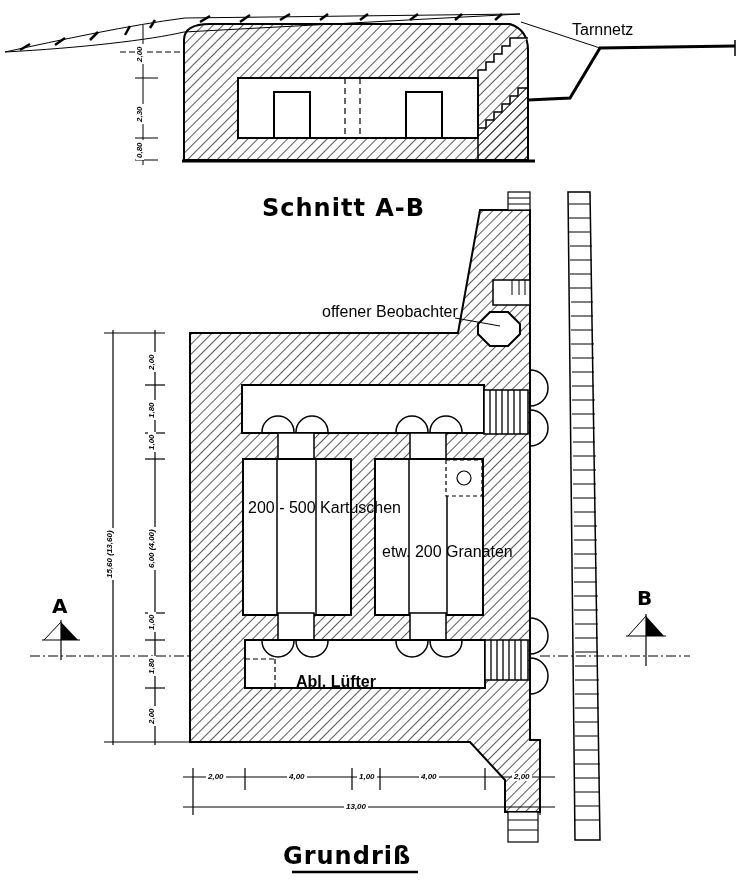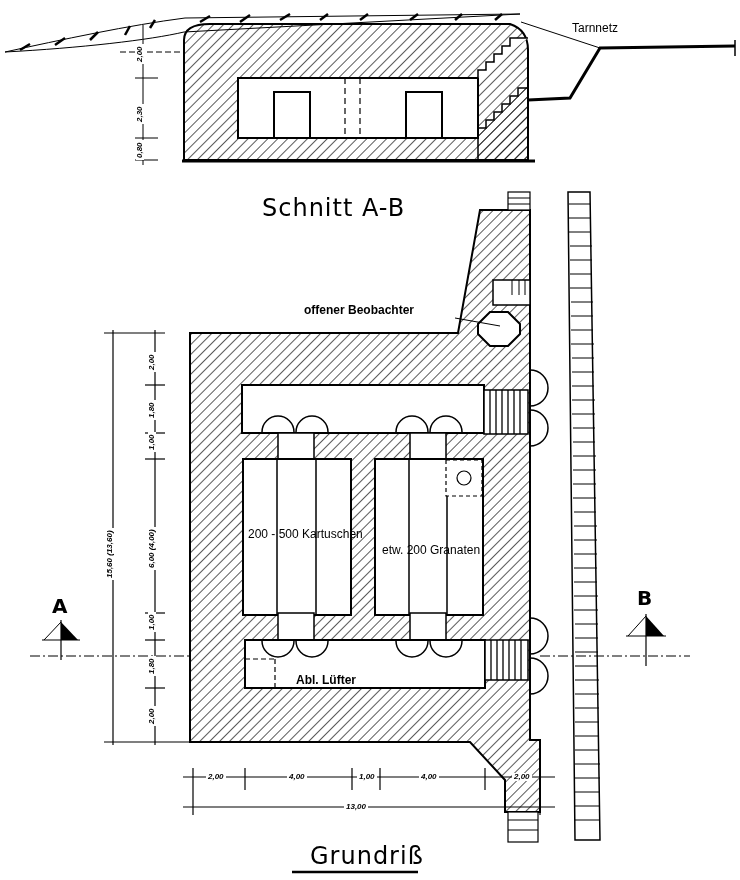--- a/index.html
+++ b/index.html
@@ -1,21 +1,21 @@
 <!DOCTYPE html>
 <html><head>
 <meta charset="utf-8">
 <style>
   html, body { margin: 0; padding: 0; background: #ffffff; }
   body { width: 740px; height: 880px; position: relative; overflow: hidden;
          font-family: "DejaVu Sans", sans-serif; color: #000; }
   svg { position: absolute; left: 0; top: 0; }
   .lbl { position: absolute; white-space: nowrap; line-height: 1; color: #000; }
-  .title { font-family: "DejaVu Sans", sans-serif; font-weight: normal; font-size: 24px; letter-spacing: 1px; }
-  .small { font-family: "Liberation Sans", sans-serif; font-size: 12px; }
+  .title { font-family: "DejaVu Sans", sans-serif; font-weight: bold; font-size: 24px; letter-spacing: 1px; }
+  .small { font-family: "Liberation Sans", sans-serif; font-size: 16px; }
   .dim { font-family: "Liberation Sans", sans-serif; font-size: 8px; font-style: italic; font-weight: bold; background: #fff; padding: 0 2px; }
   .vdim { transform: rotate(-90deg); transform-origin: left top; }
   .marker { font-family: "DejaVu Sans", sans-serif; font-weight: bold; font-size: 20px; }
 </style>
 </head>
 <body>
 
 <svg width="740" height="880" viewBox="0 0 740 880">
   <defs>
     <pattern id="hatch" patternUnits="userSpaceOnUse" width="7" height="7" patternTransform="rotate(45)">
@@ -238,22 +238,22 @@
   </g>
 </svg>
 
 <div class="lbl title" style="left:262px; top:196px;">Schnitt A-B</div>
 <div class="lbl small" style="left:572px; top:22px;">Tarnnetz</div>
 
 <div class="lbl dim vdim" style="left:136px; top:64px;">2,00</div>
 <div class="lbl dim vdim" style="left:136px; top:124px;">2,30</div>
 <div class="lbl dim vdim" style="left:136px; top:160px;">0,80</div>
 
-<div class="lbl small" style="left:304px; top:304px;font-weight:bold;">offener Beobachter</div>
-<div class="lbl small" style="left:248px; top:528px;">200 - 500 Kartuschen</div>
+<div class="lbl small" style="left:322px; top:304px;">offener Beobachter</div>
+<div class="lbl small" style="left:248px; top:500px;">200 - 500 Kartuschen</div>
 <div class="lbl small" style="left:382px; top:544px;">etw. 200 Granaten</div>
 <div class="lbl small" style="left:296px; top:674px; font-weight:bold;">Abl. Lüfter</div>
 
 <div class="lbl marker" style="left:52px; top:596px;">A</div>
 <div class="lbl marker" style="left:637px; top:588px;">B</div>
 
 <div class="lbl dim vdim" style="left:148px; top:372px;">2,00</div>
 <div class="lbl dim vdim" style="left:148px; top:420px;">1,80</div>
 <div class="lbl dim vdim" style="left:148px; top:452px;">1,00</div>
 <div class="lbl dim vdim" style="left:148px; top:570px;">6,00 (4,00)</div>
@@ -262,13 +262,13 @@
 <div class="lbl dim vdim" style="left:148px; top:726px;">2,00</div>
 <div class="lbl dim vdim" style="left:106px; top:580px;">15,60 (13,60)</div>
 
 <div class="lbl dim" style="left:206px; top:773px;">2,00</div>
 <div class="lbl dim" style="left:287px; top:773px;">4,00</div>
 <div class="lbl dim" style="left:357px; top:773px;">1,00</div>
 <div class="lbl dim" style="left:419px; top:773px;">4,00</div>
 <div class="lbl dim" style="left:512px; top:773px;">2,00</div>
 <div class="lbl dim" style="left:344px; top:803px;">13,00</div>
 
-<div class="lbl title" style="left:310px; top:844px;">Grundriß</div>
+<div class="lbl title" style="left:283px; top:844px;">Grundriß</div>
 
 </body></html>

